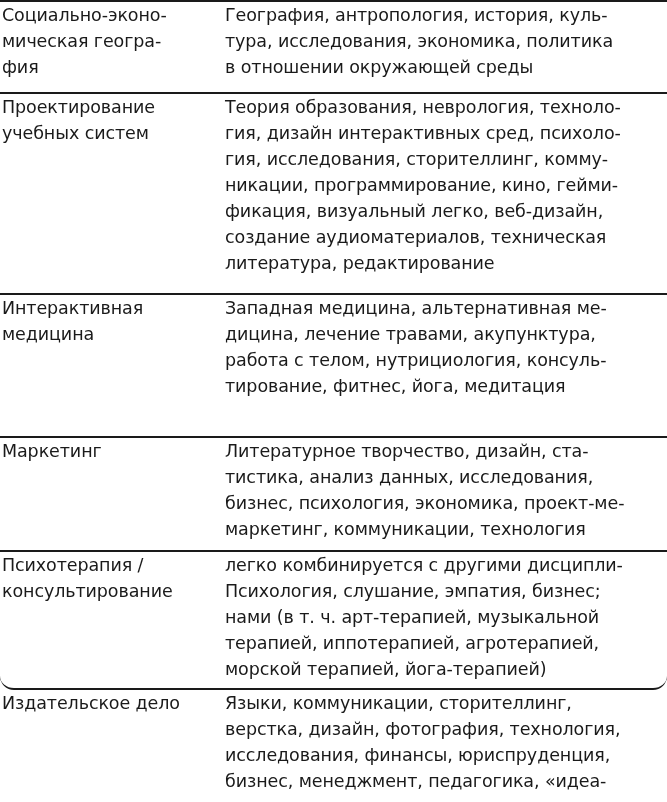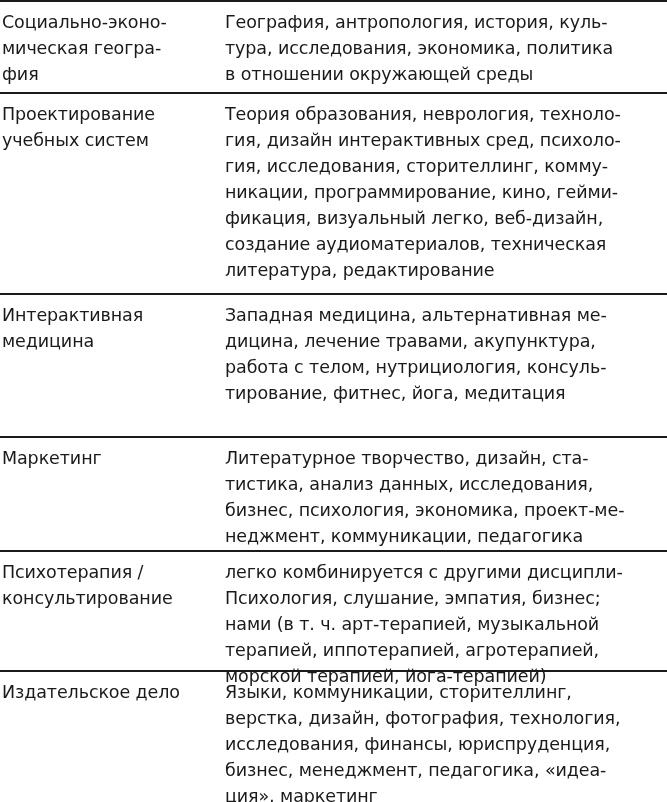--- a/index.html
+++ b/index.html
@@ -1,19 +1,19 @@
 <!DOCTYPE html>
 <html><head>
 <meta charset="utf-8">
 <style>
   html, body { margin: 0; padding: 0; background: #ffffff; }
   body { width: 667px; height: 802px; overflow: hidden; position: relative;
          font-family: "DejaVu Sans", "Liberation Sans", sans-serif; color: #1a1a1a; }
   .table { position: absolute; left: 0; top: 0; width: 667px; border-top: 2px solid #1a1a1a; }
-  .row { display: flex; border-bottom: 2px solid #1a1a1a; box-sizing: border-box; padding-top: 7px; }
+  .row { display: flex; border-bottom: 2px solid #1a1a1a; box-sizing: border-box; }
   .c1 { width: 223px; flex: none; padding-left: 2px; font-size: 17.5px; line-height: 26px; letter-spacing: -0.1px; }
   .c2 { flex: 1; font-size: 17.5px; line-height: 26px; letter-spacing: -0.1px; }
   .line { display: block; white-space: nowrap; }
 </style>
 </head>
 <body>
 
 <div class="table" id="tbl">
     <div class="row" style="height: 92px;">
       <div class="c1">
@@ -55,24 +55,24 @@
       </div>
     </div>
     <div class="row" style="height: 114px;">
       <div class="c1">
         <span class="line">Маркетинг</span>
       </div>
       <div class="c2">
         <span class="line">Литературное творчество, дизайн, ста-</span>
         <span class="line">тистика, анализ данных, исследования,</span>
         <span class="line">бизнес, психология, экономика, проект-ме-</span>
-        <span class="line">неджмент, коммуникации, педагогика</span>
+        <span class="line">маркетинг, коммуникации, технология</span>
       </div>
     </div>
-    <div class="row" style="height: 120px;">
+    <div class="row" style="height: 138px; border-radius: 14px;">
       <div class="c1">
         <span class="line">Психотерапия /</span>
         <span class="line">консультирование</span>
       </div>
       <div class="c2">
         <span class="line">легко комбинируется с другими дисципли-</span>
         <span class="line">Психология, слушание, эмпатия, бизнес;</span>
         <span class="line">нами (в т. ч. арт-терапией, музыкальной</span>
         <span class="line">терапией, иппотерапией, агротерапией,</span>
         <span class="line">морской терапией, йога-терапией)</span>

